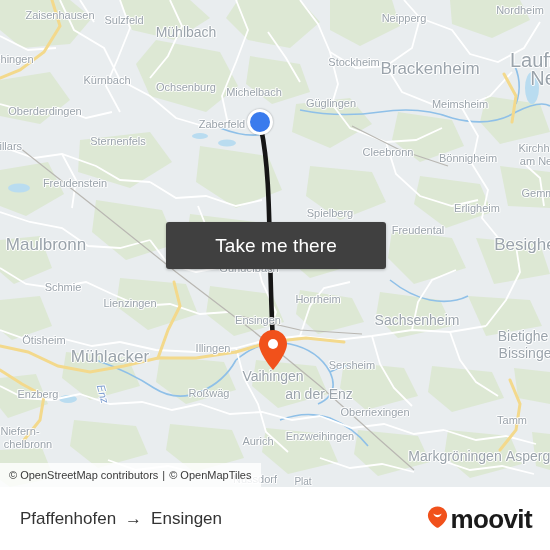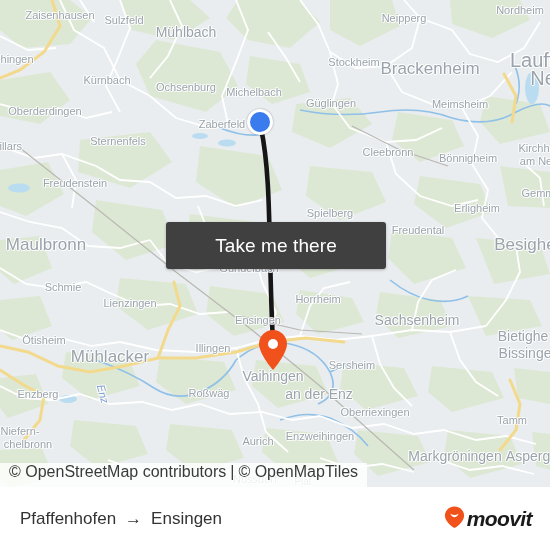--- a/index.html
+++ b/index.html
@@ -88,22 +88,22 @@
   }
 
   
   #attribution {
     position: absolute;
     left: 0; top: 463px;
     height: 24px;
     padding: 0 9px;
     background: rgba(255,255,255,.82);
     display: flex;
-    align-items: flex-start;
-    font-size: 16px;
+    align-items: center;
+    font-size: 11px;
     color: #3a3a3a;
     white-space: nowrap;
   }
   #attribution .sep { margin: 0 4px; color: #3a3a3a; }
 
   
   #footer {
     position: absolute;
     left: 0; top: 487px;
     width: 550px; height: 63px;
@@ -120,26 +120,25 @@
     font-size: 17px;
     color: #333333;
   }
   #route-title .arrow-icon { font-size: 17px; color: #333; line-height: 1; }
   #moovit-logo {
     display: flex;
     align-items: center;
     gap: 2px;
   }
   #moovit-wordmark {
-    font-size: 21px;
+    font-size: 26px;
     font-weight: bold;
     color: #1a1a1a;
     letter-spacing: -0.6px;
     line-height: 1;
-    font-style: italic;
   }
 </style>
 </head>
 <body>
 
 <div id="app">
 
   <div id="map">
 
     <svg id="map-svg" width="550" height="487" viewBox="0 0 550 487" xmlns="http://www.w3.org/2000/svg">

